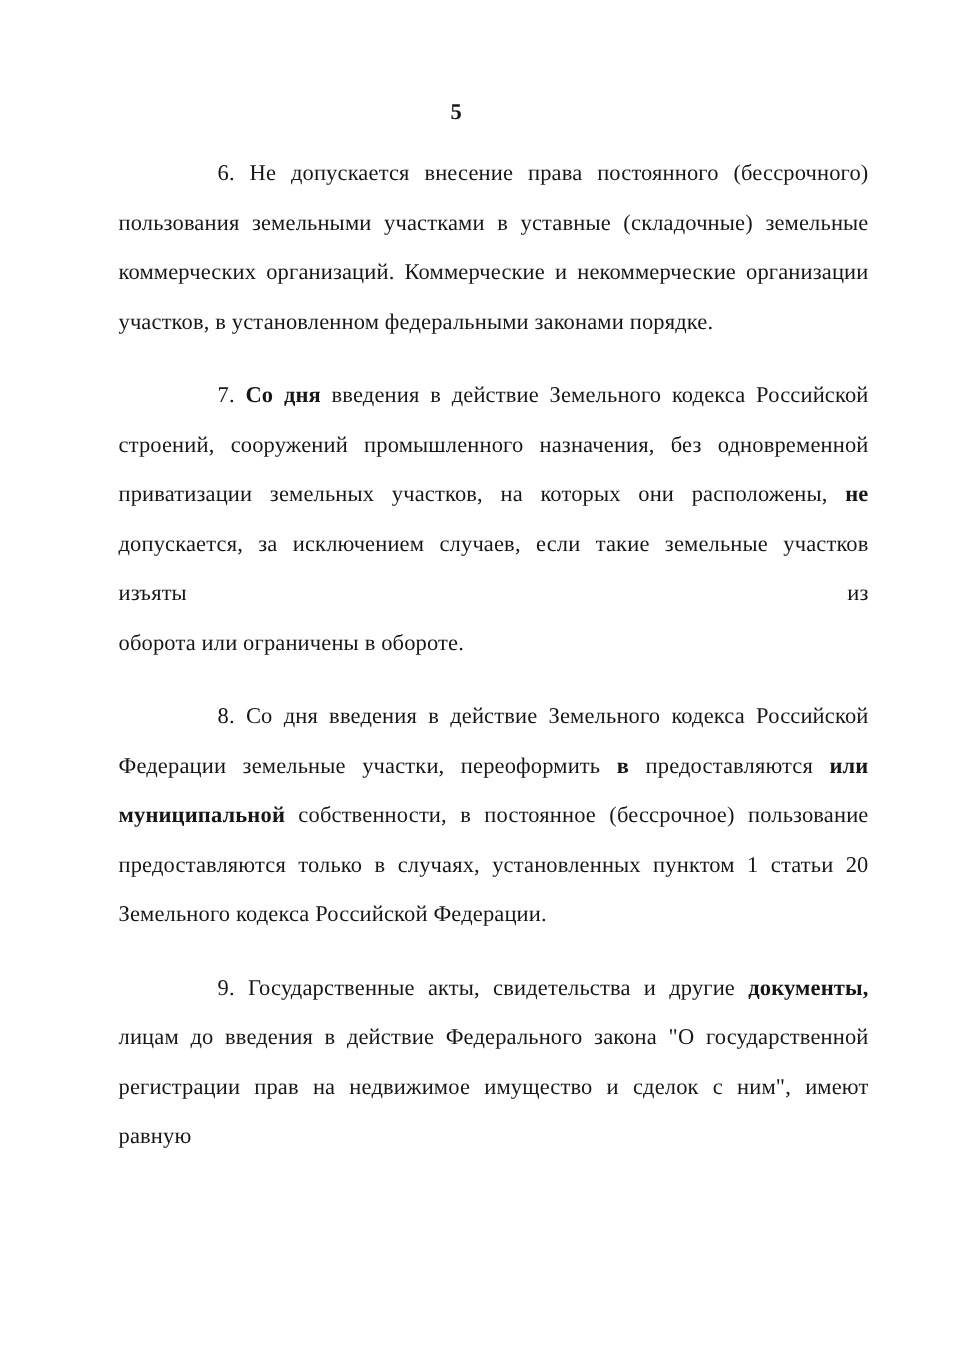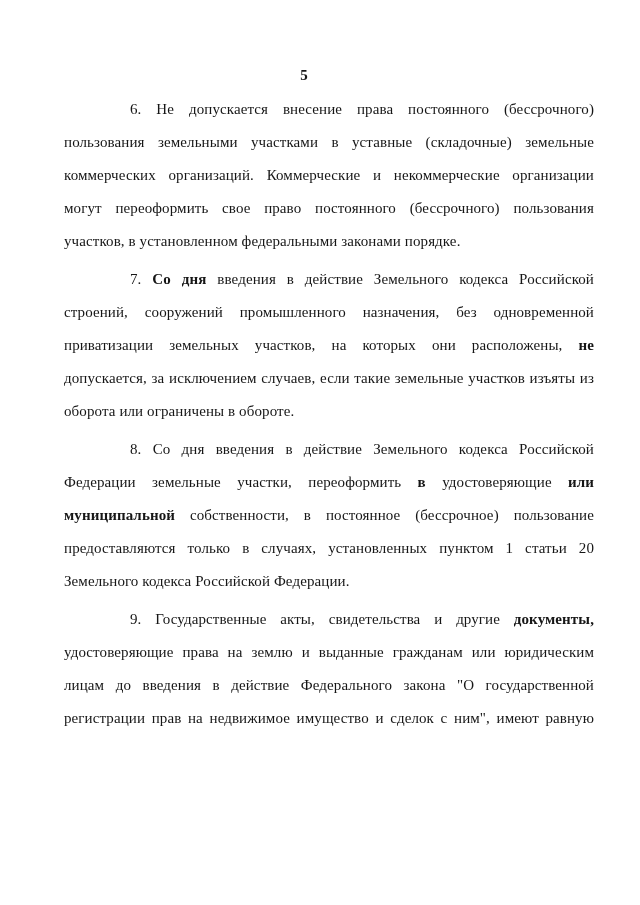--- a/index.html
+++ b/index.html
@@ -26,21 +26,21 @@
     font-weight: 700;
     font-size: 15px;
     line-height: 18px;
   }
   .text-body {
     margin-left: 63px;
     width: 532px;
     margin-top: 9px;
   }
   .paragraph {
-    margin: 1px;
+    margin: 16px;
   }
   .paragraph + .paragraph {
     margin-top: 5px;
   }
   .line {
     display: block;
     line-height: 33px;
     white-space: normal;
     text-align: left;
     letter-spacing: 0.1px;
@@ -59,37 +59,35 @@
 </head>
 <body>
 
 <div class="document-page">
   <div class="page-number">5</div>
   <div class="text-body">
       <div class="paragraph">
         <div class="line justify indent"><span>6. Не допускается внесение права постоянного (бессрочного)</span></div>
         <div class="line justify"><span>пользования земельными участками в уставные (складочные) земельные</span></div>
         <div class="line justify"><span>коммерческих организаций. Коммерческие и некоммерческие организации</span></div>
-        <div class="line justify"><span>могут переоформить свое право постоянного (бессрочного) пользования</span></div>
         <div class="line"><span>участков, в установленном федеральными законами порядке.</span></div>
       </div>
       <div class="paragraph">
         <div class="line justify indent"><span>7. </span><span class="bold">Со дня</span><span> введения в действие Земельного кодекса Российской</span></div>
         <div class="line justify"><span>строений, сооружений промышленного назначения, без одновременной</span></div>
         <div class="line justify"><span>приватизации земельных участков, на которых они расположены, </span><span class="bold">не</span></div>
         <div class="line justify"><span>допускается, за исключением случаев, если такие земельные участков изъяты из</span></div>
         <div class="line"><span>оборота или ограничены в обороте.</span></div>
       </div>
       <div class="paragraph">
         <div class="line justify indent"><span>8. Со дня введения в действие Земельного кодекса Российской</span></div>
-        <div class="line justify"><span>Федерации земельные участки, переоформить </span><span class="bold">в</span><span> удостоверяющие </span><span class="bold">или</span></div>
+        <div class="line justify"><span>Федерации земельные участки, переоформить </span><span class="bold">в</span><span> предоставляются </span><span class="bold">или</span></div>
         <div class="line justify"><span class="bold">муниципальной</span><span> собственности, в постоянное (бессрочное) пользование</span></div>
         <div class="line justify"><span>предоставляются только в случаях, установленных пунктом 1 статьи 20</span></div>
         <div class="line"><span>Земельного кодекса Российской Федерации.</span></div>
       </div>
       <div class="paragraph">
         <div class="line justify indent"><span>9. Государственные акты, свидетельства и другие </span><span class="bold">документы,</span></div>
-        <div class="line justify"><span>удостоверяющие права на землю и выданные гражданам или юридическим</span></div>
         <div class="line justify"><span>лицам до введения в действие Федерального закона "О государственной</span></div>
         <div class="line justify"><span>регистрации прав на недвижимое имущество и сделок с ним", имеют равную</span></div>
       </div>
     </div>
 </div>
 
 </body></html>

